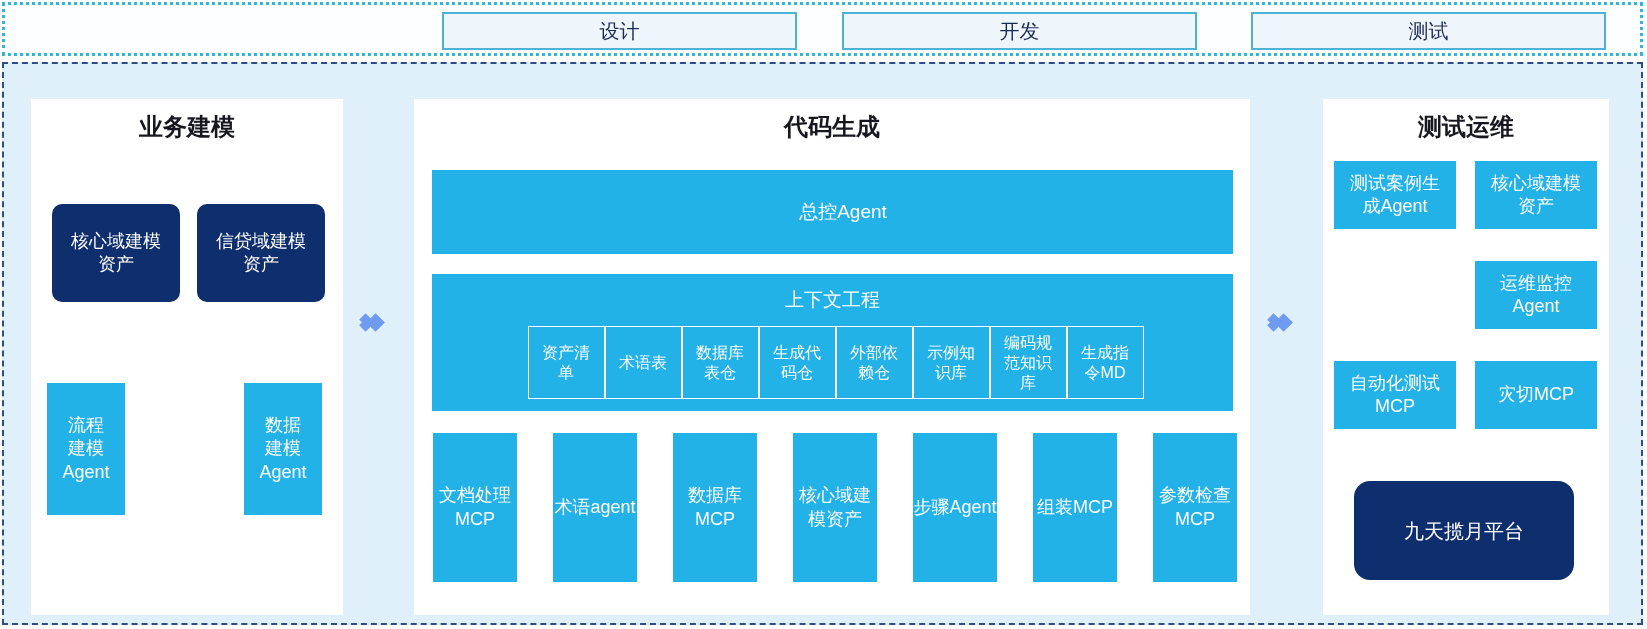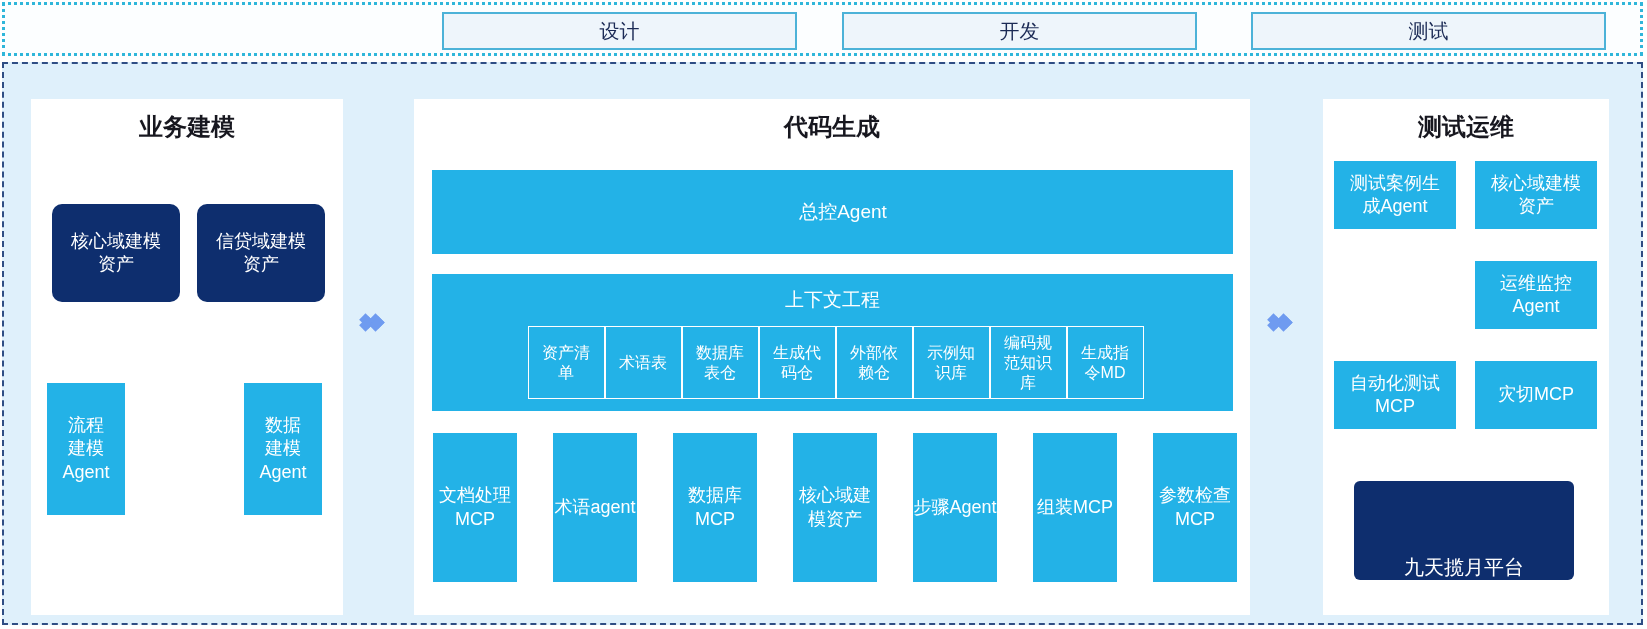--- a/index.html
+++ b/index.html
@@ -84,21 +84,21 @@
   }
   .tool-box{
     position:static;width:99px;height:149px;font-size:18px;
   }
   .tool-box .inner{width:84px;}
   
   .to-agent{width:122px;height:68px;font-size:18px;}
   .to-agent .inner{width:106px;}
   .to-col-0{left:11px}.to-col-1{left:152px}
   .to-row-0{top:62px}.to-row-1{top:162px}.to-row-2{top:262px}
-  .platform-box{left:31px;top:382px;width:220px;height:99px;border-radius:6px;font-size:20px;align-items:flex-end;}
+  .platform-box{left:31px;top:382px;width:220px;height:99px;border-radius:16px;font-size:20px;}
   
   .flow-arrow{position:absolute;display:flex;align-items:center;}
   .flow-arrow-1{left:355px;top:252px;}
   .flow-arrow-2{left:1263px;top:252px;}
   .chev{
     display:inline-block;width:13px;height:13px;
     border-top:9px solid var(--arrow);border-right:9px solid var(--arrow);
     transform:rotate(45deg);
   }
   .chev + .chev{margin-left:-3px;}

